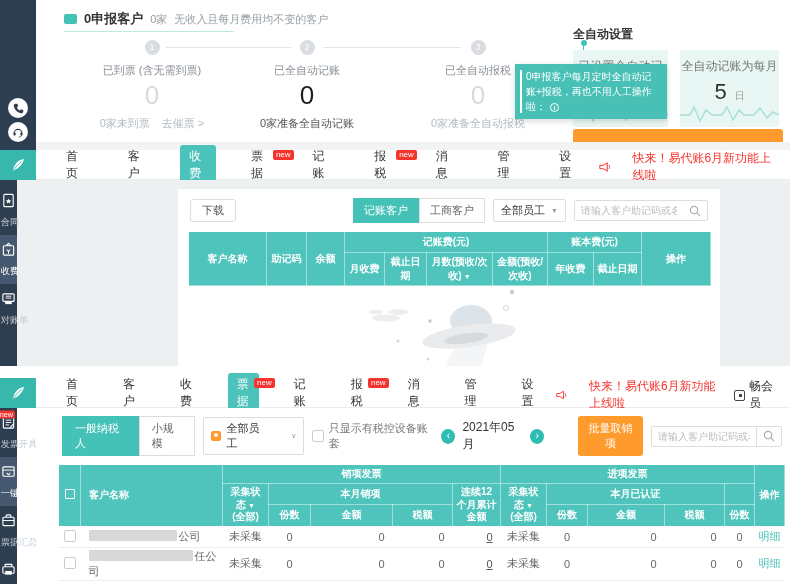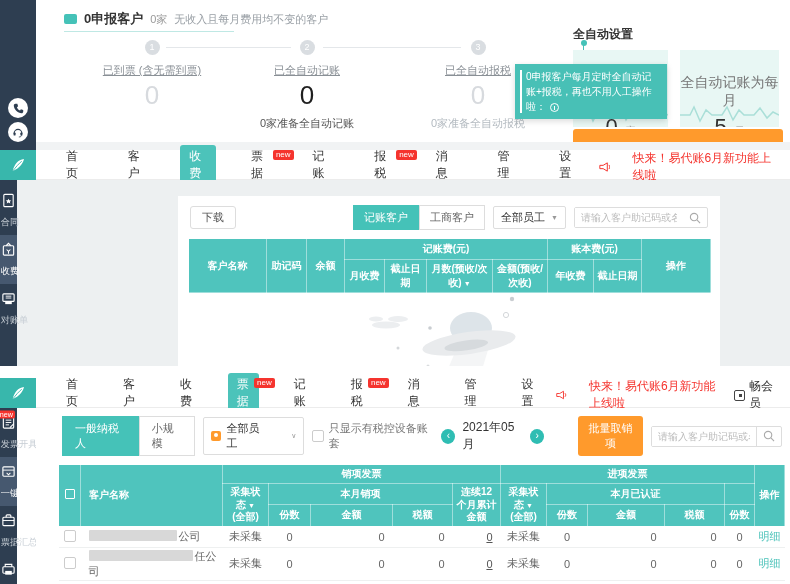--- a/index.html
+++ b/index.html
@@ -17,31 +17,31 @@
   .top-strip { position:absolute; left:36px; top:142px; right:0; height:8px; background:#f1f3f4; }
   .t-row { position:absolute; left:28px; top:10px; display:flex; align-items:center; gap:7px; }
   .tag-icon { width:13px; height:10px; background:#45c2b8; border-radius:2px; }
   .t-title { font-size:13px; font-weight:bold; color:#333; }
   .t-count { font-size:11px; color:#999; }
   .t-sub { font-size:11px; color:#9aa0a6; }
   .t-divider { position:absolute; left:28px; top:31px; width:170px; height:1px; background:#bfe8e4; }
   .step { position:absolute; top:40px; width:170px; text-align:center; }
   .s-num { width:15px; height:15px; border-radius:50%; background:#d9dde1; color:#fff;
            font-size:9px; line-height:15px; margin:0 auto; }
-  .s-label { margin-top:8px; font-size:11px; color:#8a9096;text-decoration:underline; }
+  .s-label { margin-top:8px; font-size:11px; color:#8a9096; }
   .s-value { margin-top:2px; font-size:26px; color:#d7dade; }
   .s-value.dark { color:#1f1f1f; }
   .s-note { margin-top:5px; font-size:11px; color:#b3bac0; display:flex; justify-content:center; gap:12px; }
   .s-note .darker { color:#555; }
   .conn { position:absolute; top:47px; height:1px; background:#e4e7ea; }
   .auto-title { position:absolute; left:537px; top:26px; font-size:12px; font-weight:bold; color:#333; }
   .tip-dot { position:absolute; left:545px; top:40px; width:6px; height:6px; border-radius:50%; background:#45c2b8; }
   .tip-line { position:absolute; left:547px; top:45px; width:1px; height:20px; background:#45c2b8; }
   .auto-card { position:absolute; top:50px; height:77px; background:#e8f7f4; overflow:hidden; }
-  .ac-label { font-size:14px; color:#777; text-align:center; margin-top:24px; }
+  .ac-label { font-size:12px; color:#777; text-align:center; margin-top:8px; }
   .ac-value { text-align:center; margin-top:4px; }
   .ac-big { font-size:22px; color:#333; }
   .ac-unit { font-size:10px; color:#999; margin-left:8px; }
   .ac-ecg { position:absolute; left:0; bottom:2px; }
   .tooltip { position:absolute; left:479px; top:64px; width:152px; background:#48c0b6; color:#fff;
              font-size:10px; line-height:1.5; padding:5px 8px 5px 11px; z-index:3;
              box-shadow:0 2px 6px rgba(0,0,0,.15); }
   .tooltip::before { content:""; position:absolute; left:5px; top:6px; bottom:6px; width:2px; background:#fff; }
   .info-icon { display:inline-block; width:9px; height:9px; border:1px solid #fff; border-radius:50%;
                vertical-align:middle; margin-left:4px; position:relative; }
@@ -70,21 +70,21 @@
   .side-item { position:relative; padding:7px 0 6px; text-align:center; cursor:pointer; }
   .side-item .lbl { display:block; font-size:10px; color:#c6cdd4; margin-top:3px;
                     transform:scale(.92); white-space:nowrap; }
   .side-item.active { background:#46586f; }
   .side-item.active .lbl { color:#fff; }
   .side-badge { position:absolute; top:2px; right:1px; background:#f5342e; color:#fff; font-size:8px;
                 line-height:9px; padding:0 2px; border-radius:2px; font-style:normal; transform:scale(.9); }
   
   .sec-mid { position:absolute; top:150px; left:0; width:790px; height:216px; }
   .mid-body { position:absolute; top:30px; left:0; right:0; bottom:0; background:#edf0f1; }
-  .mid-card { position:absolute; left:178px; top:16px; width:542px; bottom:0; background:#fff; overflow:hidden; }
+  .mid-card { position:absolute; left:178px; top:9px; width:542px; bottom:0; background:#fff; overflow:hidden; }
   .card-toolbar { display:flex; align-items:center; padding:9px 12px 8px; }
   .btn-plain { border:1px solid #ddd; border-radius:3px; background:#fff; font-size:11px;
                color:#555; padding:3px 11px; cursor:pointer; }
   .tool-right { margin-left:auto; display:flex; align-items:center; gap:8px; }
   .tabs2 { display:flex; }
   .tab2 { font-size:11px; padding:4px 10px; border:1px solid #ddd; background:#fff; color:#666; cursor:pointer; }
   .tab2.on { background:#45c2b8; border-color:#45c2b8; color:#fff; }
   .dd { display:flex; align-items:center; gap:6px; border:1px solid #ddd; border-radius:2px;
         background:#fff; font-size:11px; color:#333; padding:3px 7px; cursor:pointer; }
   .dd .car { font-size:7px; color:#999; }
@@ -165,20 +165,24 @@
       </div>
       <div class="t-divider"></div>
 
       <div class="conn" style="left:130px; width:125px;"></div>
       <div class="conn" style="left:287px; width:138px;"></div>
 
       <div class="step" style="left:31px;">
         <div class="s-num">1</div>
         <div class="s-label">已到票 (含无需到票)</div>
         <div class="s-value">0</div>
+        <div class="s-note">
+          <span>0家未到票</span>
+          <span>去催票 &gt;</span>
+        </div>
       </div>
       <div class="step" style="left:186px;">
         <div class="s-num">2</div>
         <div class="s-label">已全自动记账</div>
         <div class="s-value dark">0</div>
         <div class="s-note">
             <span class="darker">0家准备全自动记账</span>
           </div>
       </div>
       <div class="step" style="left:357px;">

